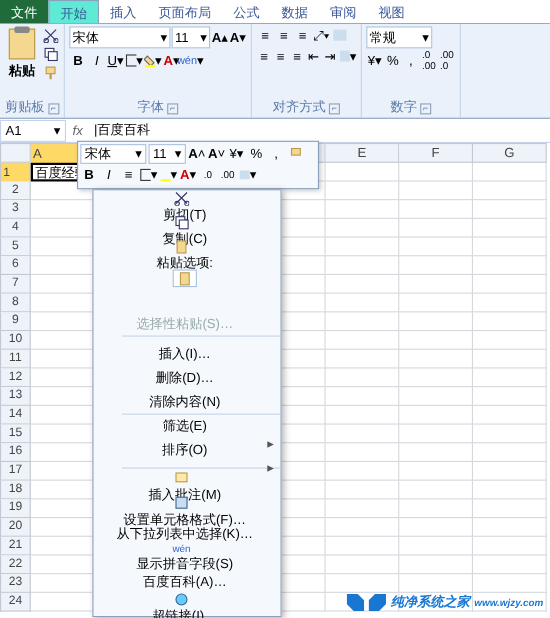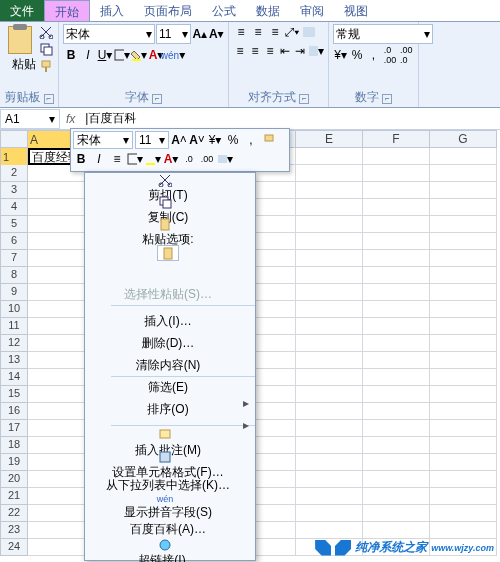--- a/index.html
+++ b/index.html
@@ -1,29 +1,29 @@
 <!DOCTYPE html>
 <html><head>
 <meta charset="utf-8">
 <style>
 *{margin:0;padding:0;box-sizing:border-box;font-family:"Microsoft YaHei",SimSun,sans-serif;font-size:12px;}
 body{background:#fff;width:500px;height:562px;overflow:hidden;position:relative;}
 .tabs{display:flex;background:#fff;height:22px;border-bottom:1px solid #8ba0bc;}
 .tab{padding:3px 10px;color:#3b5998;cursor:pointer;}
 .tab.file{background:#1f6b3a;color:#fff;}
-.tab.active{background:#f0abfc;color:#3b5998;border:1px solid #8ba0bc;border-bottom:none;}
+.tab.active{background:#5eead4;color:#3b5998;border:1px solid #8ba0bc;border-bottom:none;}
 .ribbon{background:#eaf1fb;height:86px;display:flex;border-bottom:1px solid #8ba0bc;}
 .group{border-right:1px solid #c5d3e8;padding:2px 4px 0 4px;display:flex;flex-direction:column;justify-content:space-between;}
 .group-label{font-size:11px;color:#5a7aa8;text-align:center;padding:1px 0;}
 .group-label .la{display:inline-block;width:10px;height:10px;border:1px solid #8ba0bc;margin-left:3px;font-size:8px;line-height:8px;text-align:center;}
 .btns{display:flex;gap:2px;align-items:flex-start;}
 .col{display:flex;flex-direction:column;gap:1px;}
 .row{display:flex;gap:1px;align-items:center;}
 .btn{width:16px;height:16px;display:flex;align-items:center;justify-content:center;}
-.paste-btn{width:32px;text-align:right;}
+.paste-btn{width:32px;text-align:center;font-weight:bold;}
 .paste-ico{width:24px;height:28px;background:#f5d88f;border:1px solid #b89a4a;margin:2px auto;position:relative;}
 .paste-ico::after{content:"";position:absolute;top:-3px;left:4px;width:14px;height:6px;background:#888;border-radius:2px;}
 .sel{border:1px solid #abc0de;background:#fff;height:20px;padding:0 2px;display:flex;align-items:center;}
 .fbar{position:absolute;top:108px;left:0;right:0;height:22px;display:flex;border-bottom:1px solid #c5d3e8;align-items:center;}
 .namebox{width:60px;border:1px solid #c5d3e8;height:20px;padding:0 4px;display:flex;align-items:center;}
 .fx{padding:0 6px;font-style:italic;color:#666;}
 .fval{flex:1;padding:0 4px;}
 .grid{position:absolute;top:130px;left:0;right:0;bottom:0;}
 .colheads{display:flex;height:18px;}
 .corner{width:28px;border:1px solid #c1c8d1;background:#eef3f9;}
@@ -158,21 +158,21 @@
         <div class="btn"><svg width="14" height="12">
               <rect x="1" y="1" width="12" height="10" fill="#cde"></rect>
             </svg>▾</div>
       </div>
     </div>
     <div class="group-label"><span>对齐方式</span><span class="la">⌐</span></div>
   </div>
 
   <div class="group" style="width:90px;">
     <div class="col" style="gap:3px;">
-      <div class="sel" style="width:100px;">
+      <div class="sel" style="width:60px;">
           <span>常规</span>
           <span style="margin-left:auto;">▾</span>
         </div>
       <div class="row">
         <div class="btn">¥▾</div>
         <div class="btn">%</div>
         <div class="btn">,</div>
         <div class="btn">
             <span style="font-size:9px;">.0<br>.00</span>
           </div>

